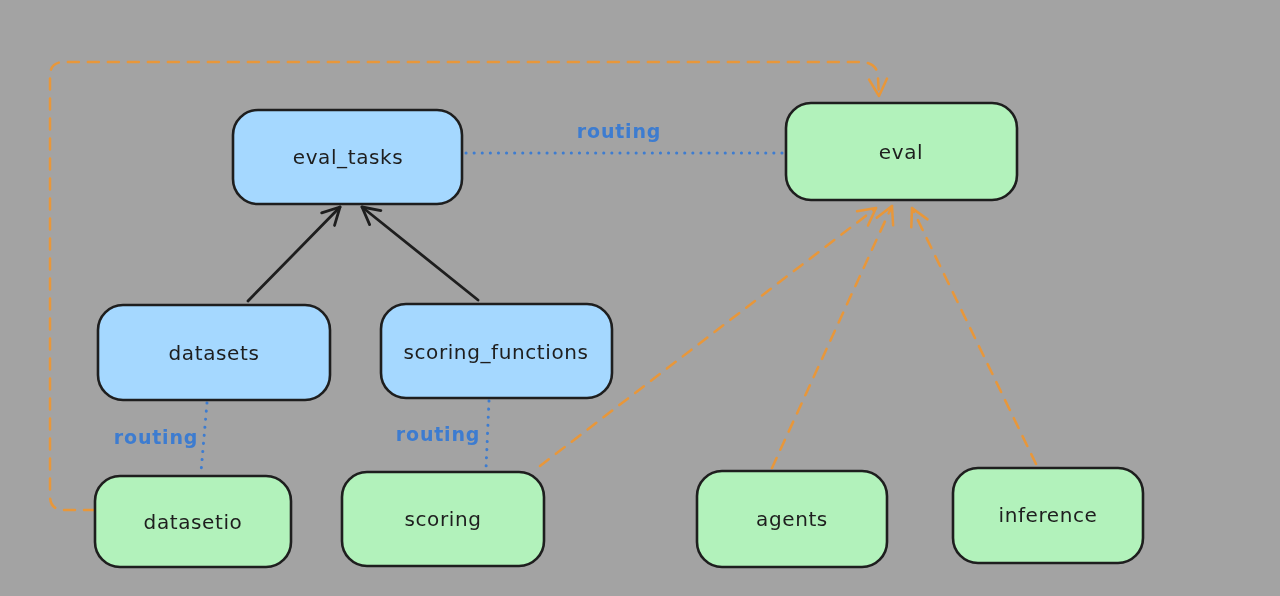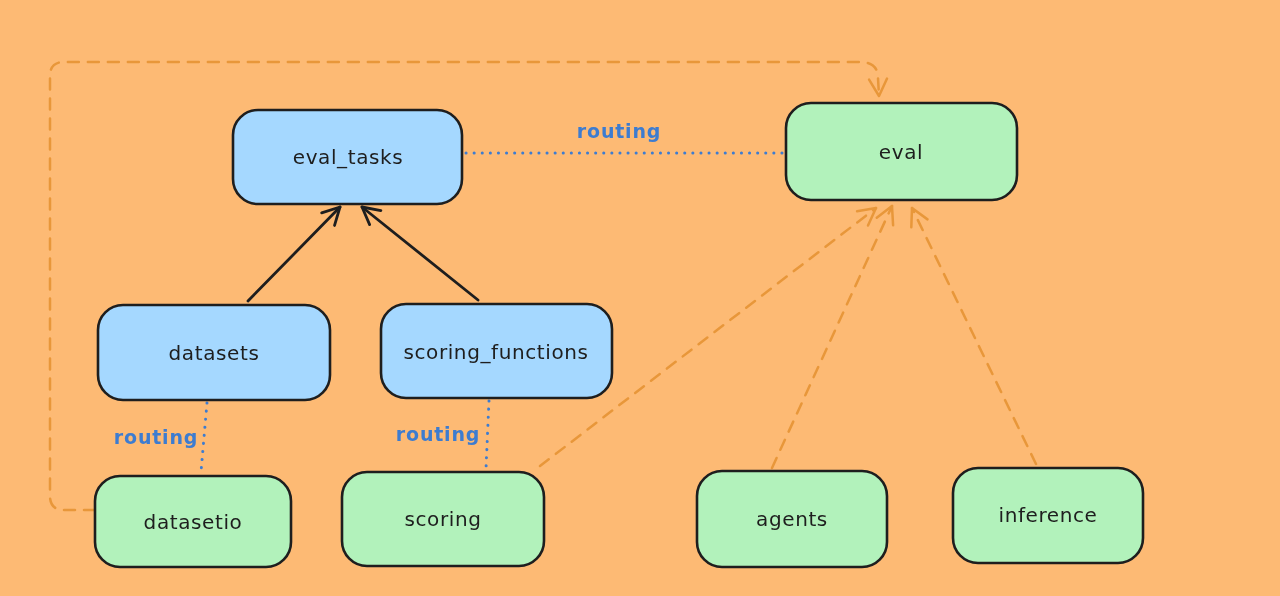--- a/index.html
+++ b/index.html
@@ -5,21 +5,21 @@
   html, body {
     margin: 0;
     padding: 0;
     background: #ffffff;
     font-family: "DejaVu Sans", sans-serif;
   }
   .canvas {
     position: relative;
     width: 1280px;
     height: 596px;
-    background: #fdba74;
+    background: #a3a3a3;
     overflow: hidden;
     text-decoration: underline;
   }
   svg { display: block; }
 
   .node-box {
     stroke: #1e1e1e;
     stroke-width: 2.6px;
   }
   .node-label {

